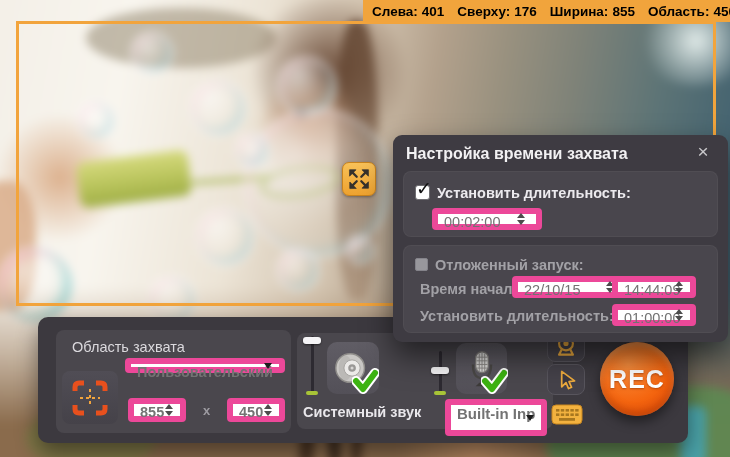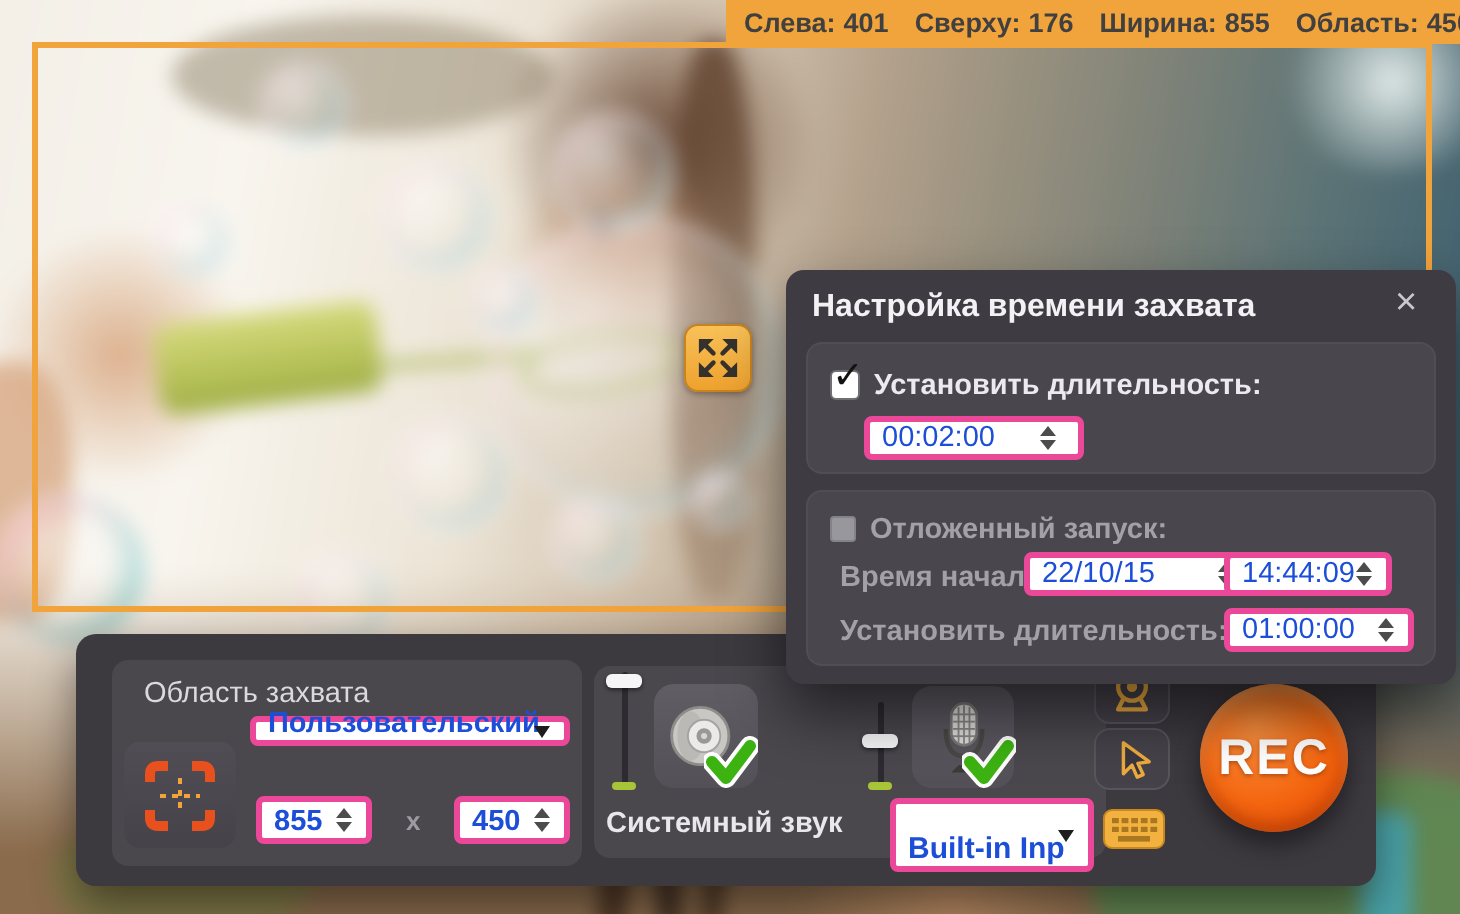--- a/index.html
+++ b/index.html
@@ -13,43 +13,43 @@
     background:linear-gradient(100deg,#f3efe7 0%,#f8f5ee 18%,#ece4d6 34%,#d3c4b0 46%,
       #b3a18c 55%,#99917f 63%,#7e8278 72%,#5d7476 82%,#446370 92%,#3a5c6a 100%);}
   .blob{position:absolute;border-radius:50%;}
   .bubble{position:absolute;border-radius:50%;border:2px solid rgba(255,255,255,.55);
     background:radial-gradient(circle at 35% 30%,rgba(255,255,255,.55),rgba(255,255,255,.10) 55%,rgba(170,205,215,.20));
     box-shadow:inset -5px -4px 10px rgba(140,200,215,.35),inset 4px 3px 8px rgba(255,190,210,.28);}
 
   
   .frame{position:absolute;left:16px;top:21px;width:700px;height:285px;border:3px solid #f2a43c;z-index:1;}
   .coordsbar{position:absolute;left:363px;top:0;width:367px;height:22px;background:#f1a43c;z-index:2;
-    display:flex;align-items:center;gap:13px;padding-left:9px;font-size:13.5px;font-weight:700;color:#404040;}
+    display:flex;align-items:center;gap:13px;padding-left:9px;font-size:13.5px;font-weight:700;color:#000000;}
   .coordsbar .pair{display:flex;gap:4px;white-space:nowrap;}
 
   
   .expand{position:absolute;left:342px;top:162px;width:34px;height:34px;border-radius:7px;z-index:2;
     background:linear-gradient(180deg,#f8c158,#eea22f);border:1px solid #c9831c;
     display:flex;align-items:center;justify-content:center;box-shadow:0 1px 3px rgba(0,0,0,.35);}
 
   
   .dialog{position:absolute;left:393px;top:135px;width:335px;height:207px;border-radius:9px;z-index:5;
     background:#3e3b42;box-shadow:0 14px 30px rgba(0,0,0,.55);}
   .dlg-title{position:absolute;left:13px;top:10px;font-size:16px;font-weight:700;color:#f2f1f3;}
   .dlg-close{position:absolute;right:14px;top:6px;width:22px;height:22px;border-radius:50%;
     color:#c9c8cb;font-size:19px;line-height:21px;text-align:center;cursor:default;}
   .group{position:absolute;left:10px;width:315px;border-radius:8px;background:#49464d;border:1px solid rgba(255,255,255,.04);}
   .g1{top:36px;height:66px;} .g2{top:110px;height:88px;}
   .cbx{position:absolute;width:15px;height:15px;border-radius:3px;background:#fff;border:1px solid #6f6e72;}
   .cbx .mark{position:absolute;left:0px;top:-9px;font-size:19px;font-weight:700;color:#121212;}
   .cbx.off{width:13px;height:13px;background:#98979c;border:1px solid #84838a;border-radius:2px;}
   .lbl-on{position:absolute;font-size:14.5px;font-weight:700;color:#eceaee;}
   .lbl-off{position:absolute;font-size:14.5px;font-weight:700;color:#a2a1a6;}
-  .wfield{position:absolute;background:#fff;border:3px solid #ec4899;border-radius:4px;
-    color:#1d4ed8;font-size:14.5px;display:flex;align-items:flex-end;padding-left:6px;}
+  .wfield{position:absolute;background:#fff;border:6px solid #ec4899;border-radius:4px;
+    color:#737373;font-size:14.5px;display:flex;align-items:flex-start;padding-left:6px;}
   .stepper{position:absolute;right:7px;top:50%;transform:translateY(-50%);display:flex;flex-direction:column;gap:2px;}
   .tu{width:0;height:0;border-left:4px solid transparent;border-right:4px solid transparent;border-bottom:5px solid #4c4c4c;}
   .td{width:0;height:0;border-left:4px solid transparent;border-right:4px solid transparent;border-top:5px solid #4c4c4c;}
   .selarrow{position:absolute;right:7px;top:50%;transform:translateY(-50%);
     width:0;height:0;border-left:4px solid transparent;border-right:4px solid transparent;border-top:6px solid #1d1d1d;}
 
   
   .panel{position:absolute;left:38px;top:317px;width:650px;height:126px;border-radius:10px;z-index:3;
     background:#3c393f;box-shadow:0 10px 22px rgba(0,0,0,.45);}
   .subpanel{position:absolute;border-radius:8px;background:#4a474d;}
@@ -310,21 +310,21 @@
       </div>
       <div class="wfield" style="left:208px;top:30px;width:84px;height:22px;">
         <span>14:44:09</span>
         <span class="stepper">
             <span class="tu"></span>
             <span class="td"></span>
           </span>
       </div>
 
       <span class="lbl-off" style="left:16px;top:62px;">Установить длительность:</span>
-      <div class="wfield" style="left:208px;top:58px;width:95px;height:22px;">
+      <div class="wfield" style="left:208px;top:58px;width:84px;height:22px;">
         <span>01:00:00</span>
         <span class="stepper">
             <span class="tu"></span>
             <span class="td"></span>
           </span>
       </div>
     </div>
   </div>
 
 </div>

